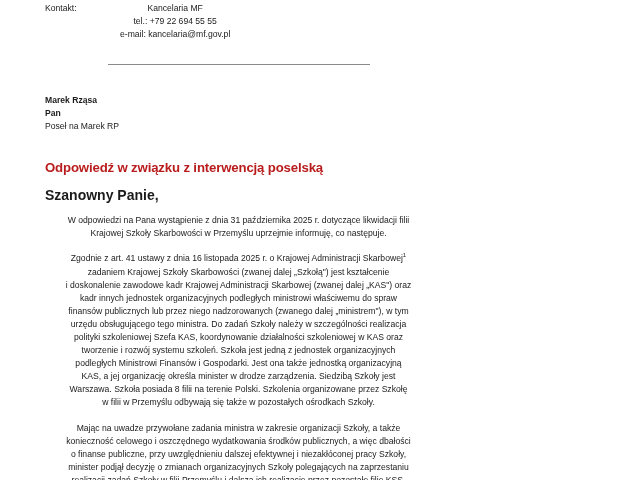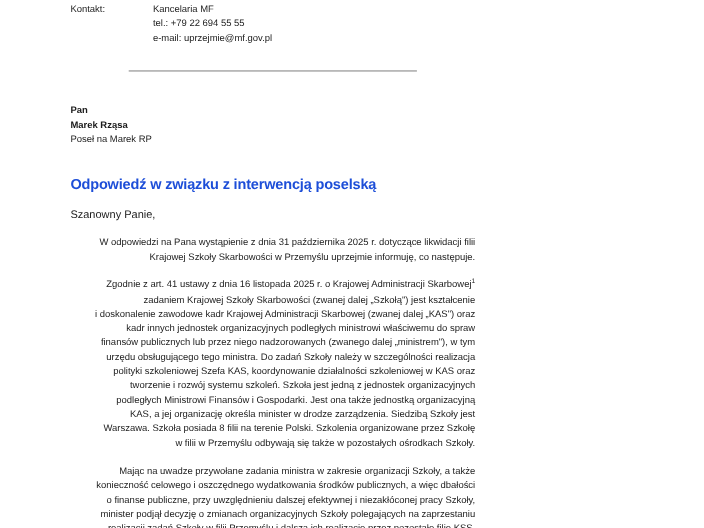--- a/index.html
+++ b/index.html
@@ -16,39 +16,40 @@
     color: #1b1b1b;
     -webkit-font-smoothing: antialiased;
   }
 
   .page {
     position: relative;
     width: 520px;
     height: 480px;
     background: #ffffff;
     box-sizing: border-box;
-    padding: 0 88px 0 64px;
+    padding: 0 88px 0 45px;
     overflow: hidden;
   }
 
   
   .contact-block {
     display: flex;
     align-items: flex-start;
     padding-top: 2px;
     font-size: 8.6px;
     line-height: 13.2px;
   }
   .contact-label {
     width: 75px;
     flex: 0 0 75px;
     color: #1b1b1b;
   }
   .contact-values {
     display: block;
+    text-align: center;
   }
   .contact-values div {
     white-space: nowrap;
   }
 
   
   .rule {
     margin-top: 22px;
     margin-bottom: 0;
     width: 262px;
@@ -68,34 +69,35 @@
   }
 
   
   .doc-title {
     margin: 0;
     padding-top: 27px;
     font-size: 13.2px;
     font-weight: bold;
     line-height: 16px;
     letter-spacing: -0.15px;
-    color: #1d4ed8;
+    color: #b91c1c;
   }
 
   
   .salutation {
     margin-top: 13px;
-    font-size: 10px;
+    font-size: 14px;
     line-height: 13px;
+    font-weight: bold;
   }
   .para {
     margin-top: 12px;
     font-size: 8.6px;
     line-height: 13.1px;
-    text-align: right;
+    text-align: center;
     white-space: pre-line;
   }
   .para.tight {
     margin-top: 12px;
   }
   sup.footnote-ref {
     font-size: 6px;
     vertical-align: super;
     line-height: 0;
   }
@@ -103,29 +105,29 @@
 </head>
 <body>
 
 <div class="page">
 
   <div class="contact-block">
     <div class="contact-label">Kontakt:</div>
     <div class="contact-values">
       <div>Kancelaria MF</div>
       <div>tel.: +79 22 694 55 55</div>
-      <div>e-mail: uprzejmie@mf.gov.pl</div>
+      <div>e-mail: kancelaria@mf.gov.pl</div>
     </div>
   </div>
 
   <hr class="rule">
 
   <div class="addressee">
+    <div class="strong">Marek Rząsa</div>
     <div class="strong">Pan</div>
-    <div class="strong">Marek Rząsa</div>
     <div>Poseł na Marek RP</div>
   </div>
 
   <h1 class="doc-title">Odpowiedź w związku z interwencją poselską</h1>
 
   <div class="salutation">Szanowny Panie,</div>
 
   <p class="para">W odpowiedzi na Pana wystąpienie z dnia 31 października 2025 r. dotyczące likwidacji filii
 Krajowej Szkoły Skarbowości w Przemyślu uprzejmie informuję, co następuje.</p>
 

